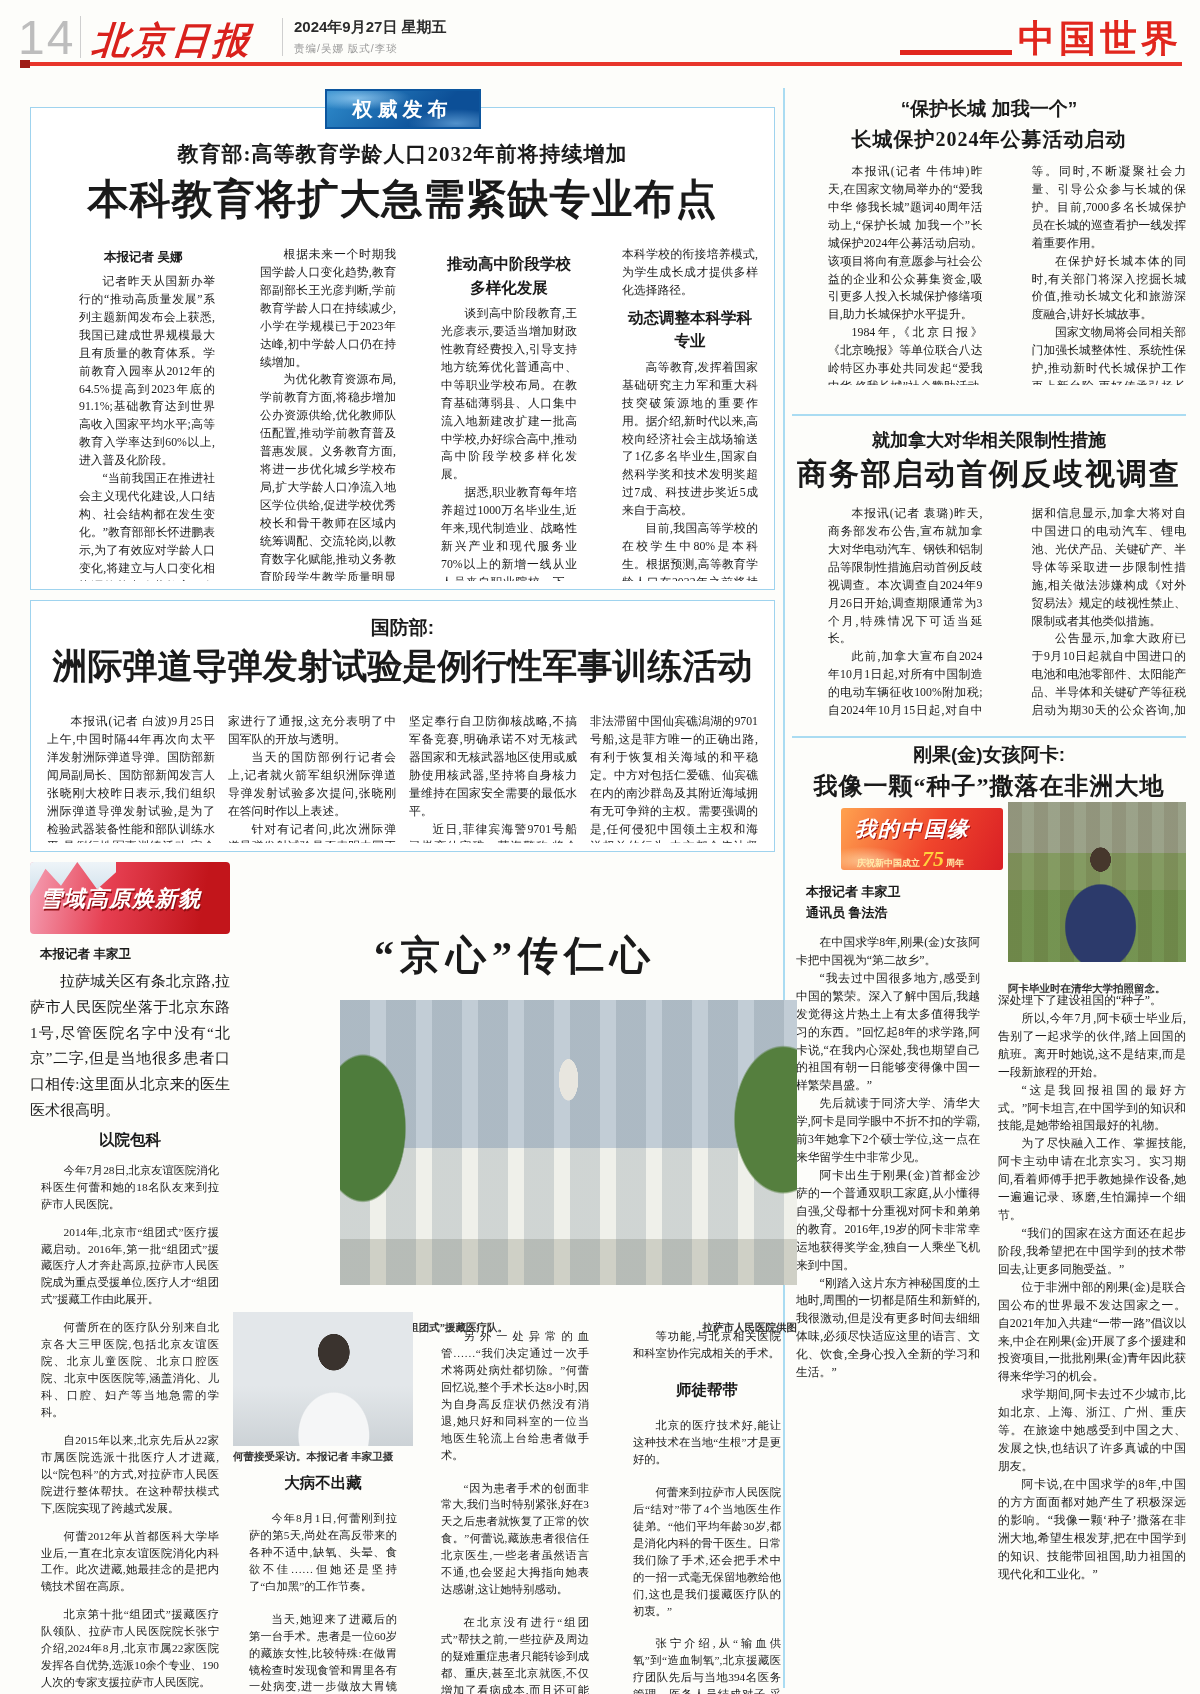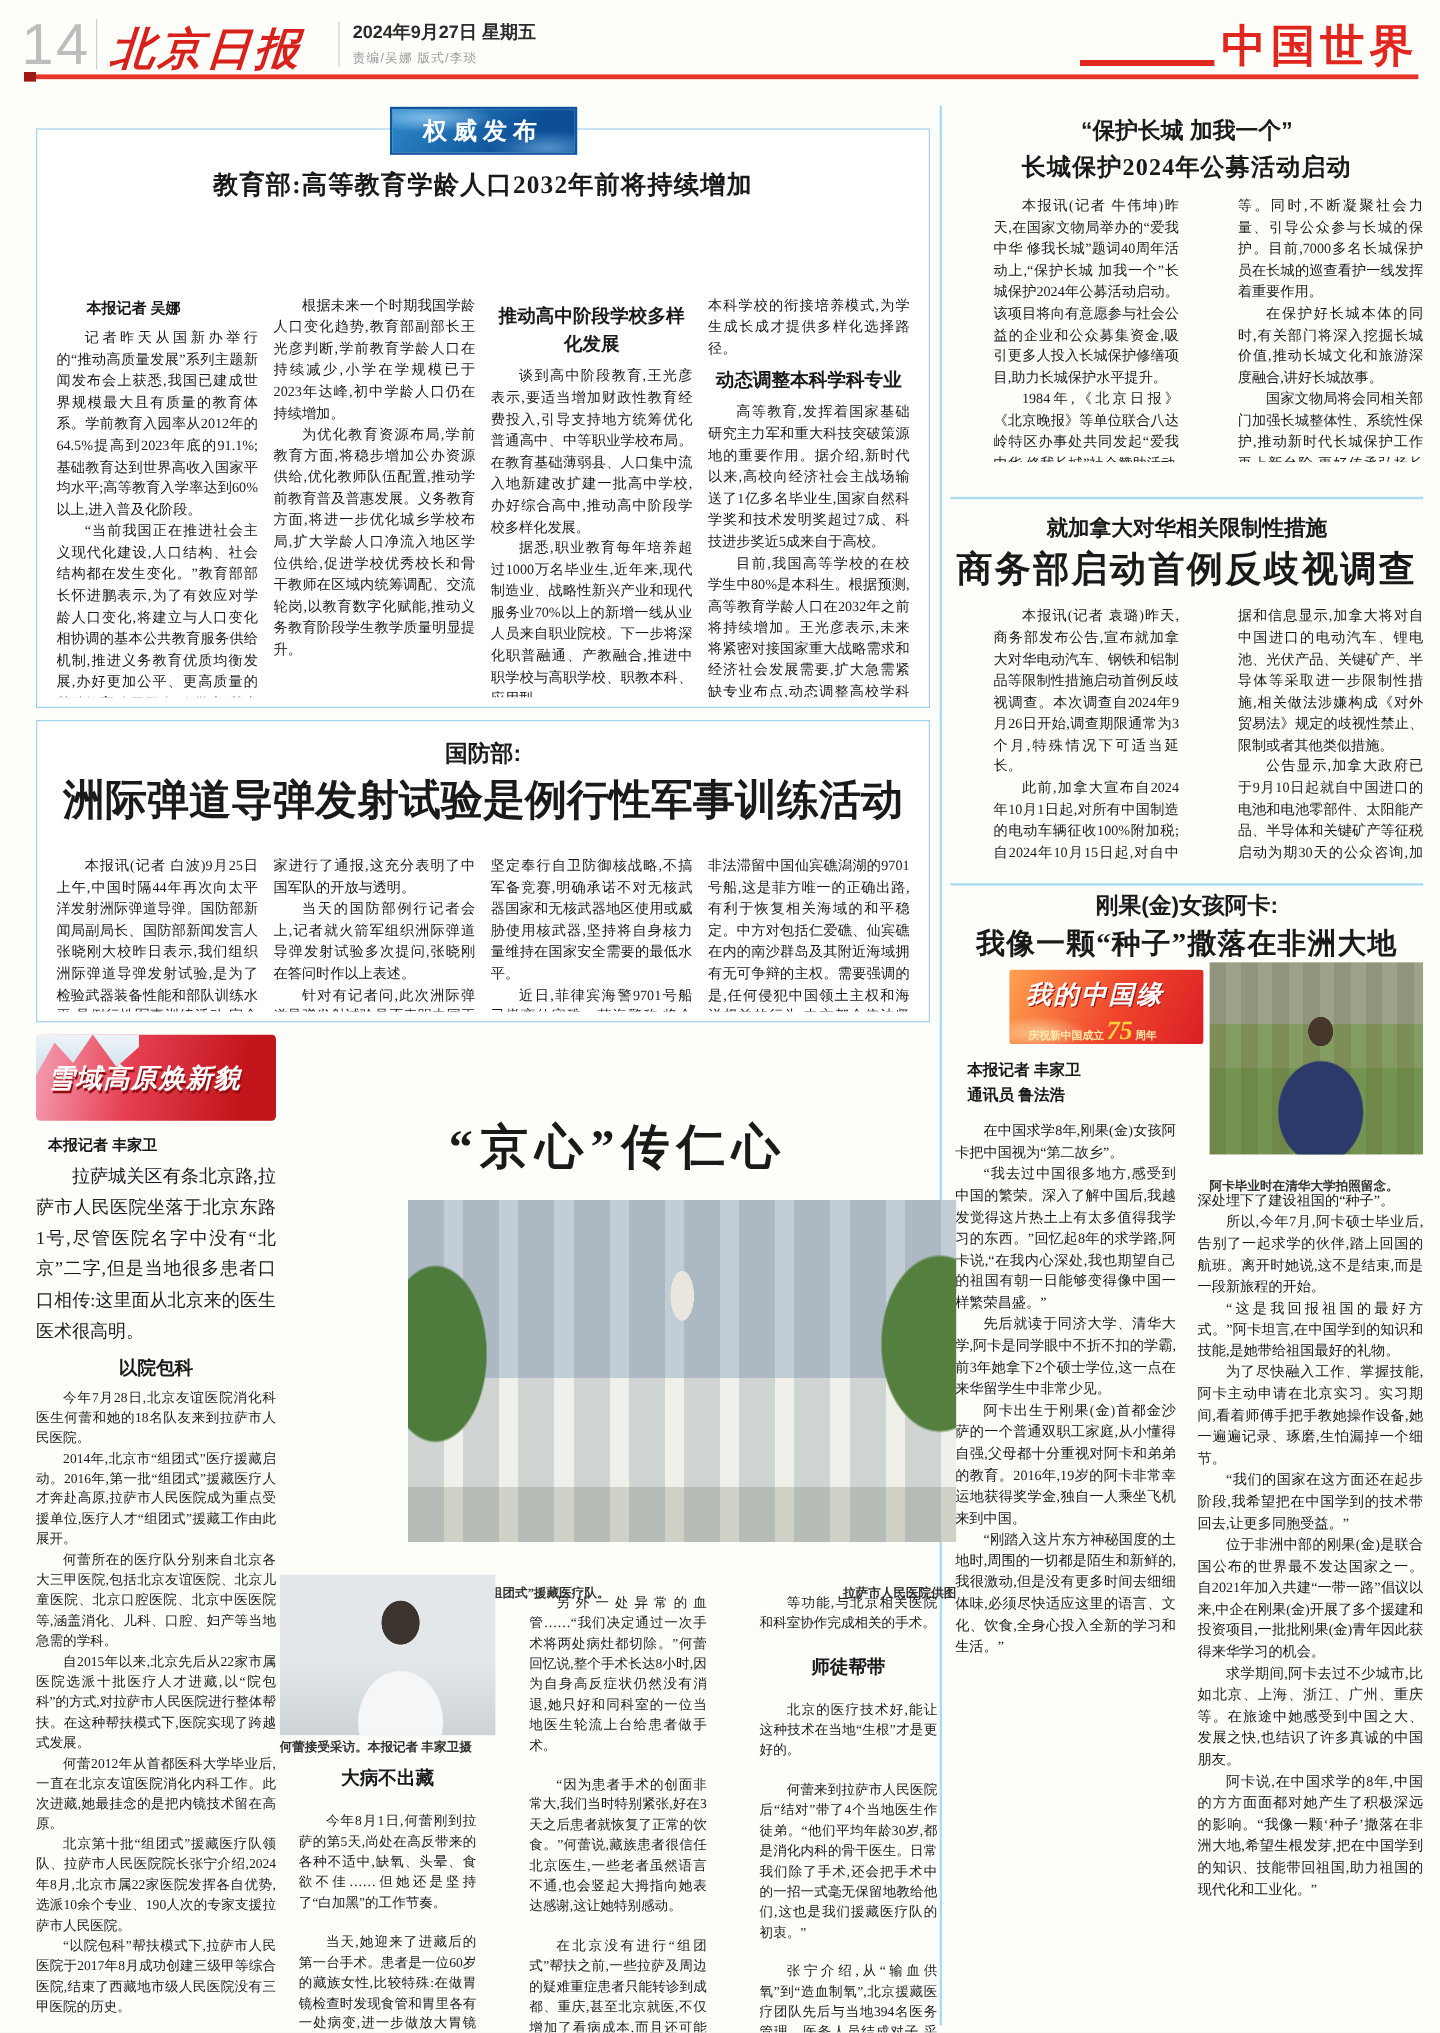--- a/index.html
+++ b/index.html
@@ -38,21 +38,21 @@
   .badge{position:absolute;left:50%;top:-19px;transform:translateX(-50%);width:152px;height:36px;
          background:radial-gradient(90px 20px at 20% 20%,rgba(180,225,255,.65),transparent 60%),
                     radial-gradient(80px 24px at 85% 90%,rgba(150,210,255,.5),transparent 60%),
                     linear-gradient(135deg,#2f8ccc,#0c4f97 70%);
          border:2px solid #0d569e;color:#fff;font-family:"Liberation Sans","DejaVu Sans",sans-serif;
          font-weight:700;font-size:20px;letter-spacing:5px;display:flex;align-items:center;justify-content:center;}
   .edu-kicker{margin-top:32px;font-size:21px;font-weight:700;text-align:center;letter-spacing:1px;}
   .edu-hl{font-family:"Liberation Sans","DejaVu Sans",sans-serif;font-weight:900;font-size:41px;
           text-align:center;letter-spacing:1px;margin-top:4px;}
   .edu-cols{position:absolute;left:16px;right:16px;top:138px;bottom:8px;gap:13px;}
-  .edu-cols .col{width:168px;}
+  .edu-cols .col{width:168px;margin-left:32px;}
   
   .def{left:30px;top:600px;width:743px;height:250px;}
   .def-kicker{margin-top:14px;font-size:19px;}
   .def-hl{font-size:35px;margin-top:2px;letter-spacing:0;}
   .def-cols{position:absolute;left:16px;right:16px;top:112px;bottom:8px;gap:13px;}
   .def-cols .col{width:168px;}
   
   .vline{position:absolute;left:783px;top:88px;width:1.5px;height:1600px;background:#aadcf2;}
   .hline{position:absolute;height:1.5px;background:#aadcf2;}
   .rart{position:absolute;left:792px;width:394px;}
@@ -89,21 +89,21 @@
   .tibet{position:absolute;left:30px;top:862px;width:200px;height:832px;overflow:hidden;}
   .tibet-banner{position:relative;width:200px;height:72px;border-radius:4px;overflow:hidden;
       background:linear-gradient(100deg,#f5a0b5,#e63f51 40%,#c2151b 85%);}
   .tibet-banner .mt{position:absolute;left:0;top:0;width:86px;height:34px;
       background:linear-gradient(#eef4f8,#cfe0ec);clip-path:polygon(0 100%,18% 20%,36% 70%,55% 0,78% 80%,100% 30%,100% 0,0 0);}
   .tibet-banner .tx{position:absolute;left:10px;top:22px;font-size:22px;font-weight:900;font-style:italic;
       color:#fff;letter-spacing:1px;text-shadow:1px 2px 0 #8f0f14;}
   .tibet-byline{font-family:"Liberation Sans","DejaVu Sans",sans-serif;font-weight:700;font-size:12.5px;margin:12px 0 6px 10px;}
   .tibet-intro{font-size:15px;line-height:1.72;text-align:justify;text-indent:2em;margin:0;}
   .tibet-body{font-size:11.3px;line-height:1.5;text-align:justify;}
-  .tibet-body p{margin:0;text-indent:2em;}
+  .tibet-body p{margin:11px;text-indent:2em;}
   
   .jx{position:absolute;left:233px;top:928px;width:564px;height:766px;overflow:hidden;}
   .jx-hl{font-size:40px;font-weight:900;text-align:center;letter-spacing:6px;}
   .jx-photo{position:absolute;left:107px;top:72px;width:457px;height:285px;
       background:radial-gradient(70px 120px at 5% 45%,#4e7c3c 0 60%,rgba(78,124,60,0) 62%),
                  radial-gradient(80px 120px at 97% 42%,#557f3e 0 60%,rgba(85,127,62,0) 62%),
                  radial-gradient(16px 34px at 50% 28%,#e8e6df 0 60%,rgba(232,230,223,0) 62%),
                  repeating-linear-gradient(90deg,rgba(96,116,130,.22) 0 30px,rgba(255,255,255,0) 30px 46px),
                  linear-gradient(#c2cdd6 0 52%,#eff0ea 52% 84%,#cfd0c6 84% 100%);}
   .jx-caprow{position:absolute;left:107px;top:361px;width:457px;display:flex;justify-content:space-between;margin-top:32px;}
@@ -127,20 +127,21 @@
   <div class="date">2024年9月27日 星期五</div>
   <div class="editors">责编/吴娜 版式/李琰</div>
   <div class="section-line"></div>
   <div class="section">中国世界</div>
   <div class="rule"></div>
   <div class="rule-cap"></div>
 
   <div class="bluebox edu">
     <div class="badge">权威发布</div>
     <div class="edu-kicker">教育部:高等教育学龄人口2032年前将持续增加</div>
+    <div class="edu-hl">本科教育将扩大急需紧缺专业布点</div>
     <div class="cols edu-cols">
       <div class="col">
         <div class="byline">本报记者 吴娜</div>
         <div>
             <p>记者昨天从国新办举行的“推动高质量发展”系列主题新闻发布会上获悉,我国已建成世界规模最大且有质量的教育体系。学前教育入园率从2012年的64.5%提高到2023年底的91.1%;基础教育达到世界高收入国家平均水平;高等教育入学率达到60%以上,进入普及化阶段。</p>
             <p>“当前我国正在推进社会主义现代化建设,人口结构、社会结构都在发生变化。”教育部部长怀进鹏表示,为了有效应对学龄人口变化,将建立与人口变化相协调的基本公共教育服务供给机制,推进义务教育优质均衡发展,办好更加公平、更高质量的基础教育,人民群众“有学上”基本问题得到解决。</p>
           </div>
       </div>
       <div class="col">
         <div>

